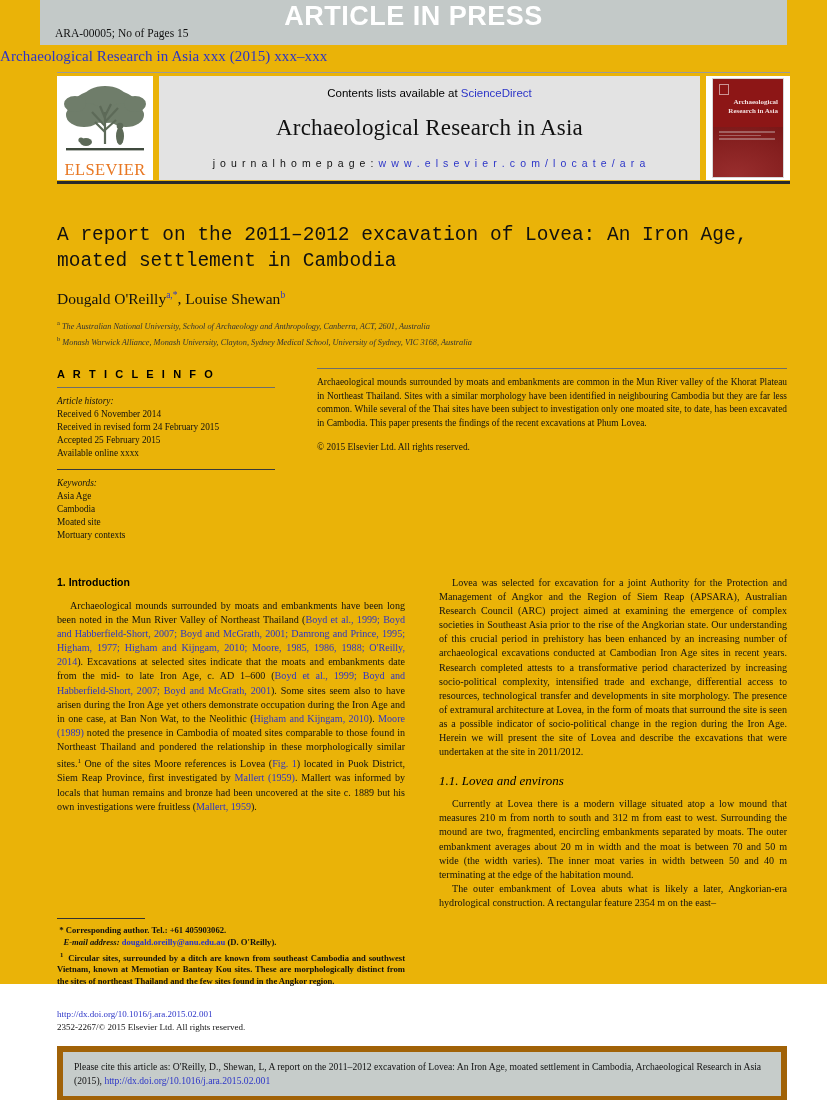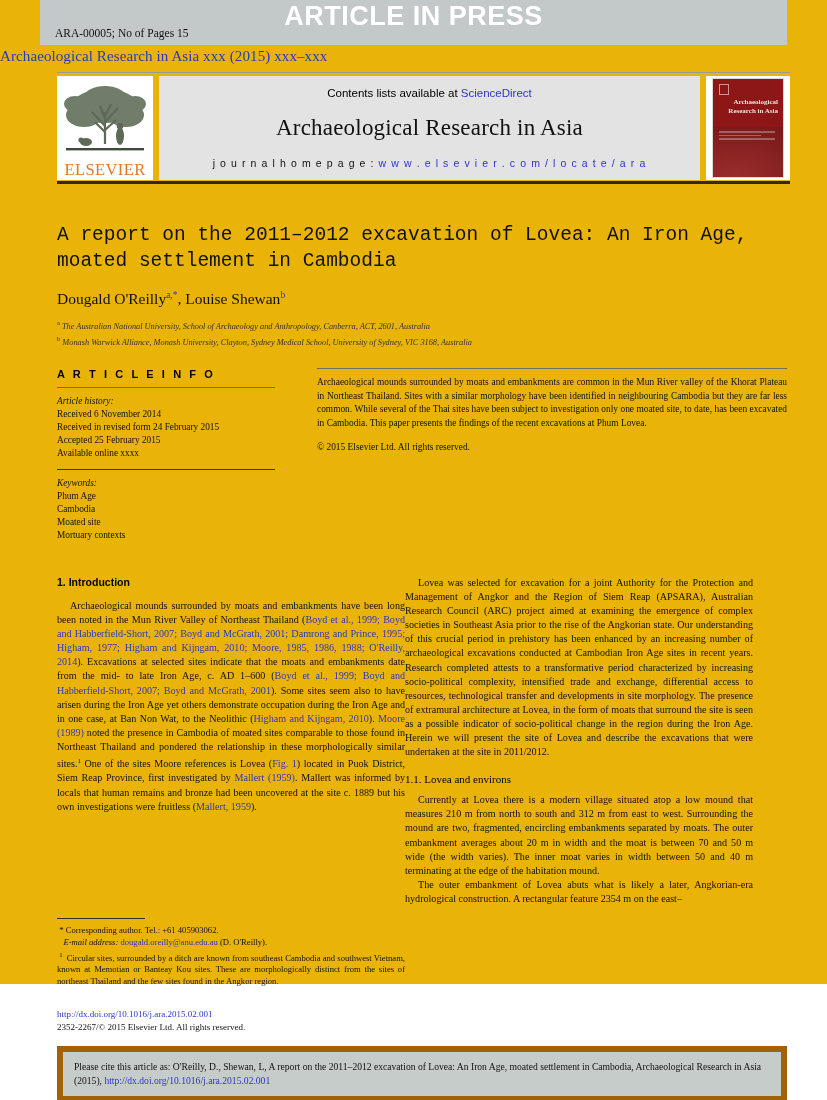--- a/index.html
+++ b/index.html
@@ -261,31 +261,32 @@
 
   
   .body-cols {
     position: absolute;
     left: 57px;
     top: 576px;
     width: 730px;
     display: flex;
   }
   .bcol { width: 348px; flex: 0 0 348px; }
-  .bcol.right { }
+  .bcol.right { margin-left: 34px; }
   .h2 {
     font-family: "Liberation Sans", sans-serif;
     font-size: 10.5px;
     font-weight: bold;
     color: #000;
     margin: 0 0 11px 0;
   }
   .h3 {
     font-family: "Liberation Serif", serif;
-    font-size: 11px;
+    font-style: italic;
+    font-size: 13px;
     font-weight: normal;
     color: #000;
     margin: 14px 0 8px 0;
   }
   p.para {
     font-size: 10.1px;
     line-height: 14.1px;
     text-align: justify;
     margin: 0 0 0 0;
     text-indent: 13px;
@@ -295,20 +296,21 @@
   p.para + p.para { margin-top: 0; }
   .ref { color: #2c35c8; }
   .fn-sup { font-size: 7px; vertical-align: super; }
 
   
   .footnotes {
     position: absolute;
     left: 57px;
     top: 918px;
     width: 348px;
+    font-weight: bold;
   }
   .fn-rule {
     border-top: 1px solid #333;
     width: 88px;
     margin-bottom: 6px;
   }
   .fn {
     font-size: 8.6px;
     line-height: 11.8px;
     color: #111;
@@ -442,21 +444,21 @@
       <div class="col-info">
         <div class="sec-head">A R T I C L E   I N F O</div>
         <div class="rule-thin"></div>
         <div class="info-ital">Article history:</div>
         <div class="info-line">Received 6 November 2014</div>
         <div class="info-line">Received in revised form 24 February 2015</div>
         <div class="info-line">Accepted 25 February 2015</div>
         <div class="info-line">Available online xxxx</div>
         <div class="rule-mid"></div>
         <div class="info-ital">Keywords:</div>
-        <div class="info-line">Phum Age</div>
+        <div class="info-line">Asia Age</div>
         <div class="info-line">Cambodia</div>
         <div class="info-line">Moated site</div>
         <div class="info-line">Mortuary contexts</div>
       </div>
 
       <div class="col-abs">
         <div class="rule-thin"></div>
         <p class="abs-text">Archaeological mounds surrounded by moats and embankments are common in the Mun River valley of the Khorat Plateau in Northeast Thailand. Sites with a similar morphology have been identified in neighbouring Cambodia but they are far less common. While several of the Thai sites have been subject to investigation only one moated site, to date, has been excavated in Cambodia. This paper presents the findings of the recent excavations at Phum Lovea.</p>
         <div class="abs-copy">© 2015 Elsevier Ltd. All rights reserved.</div>
       </div>

